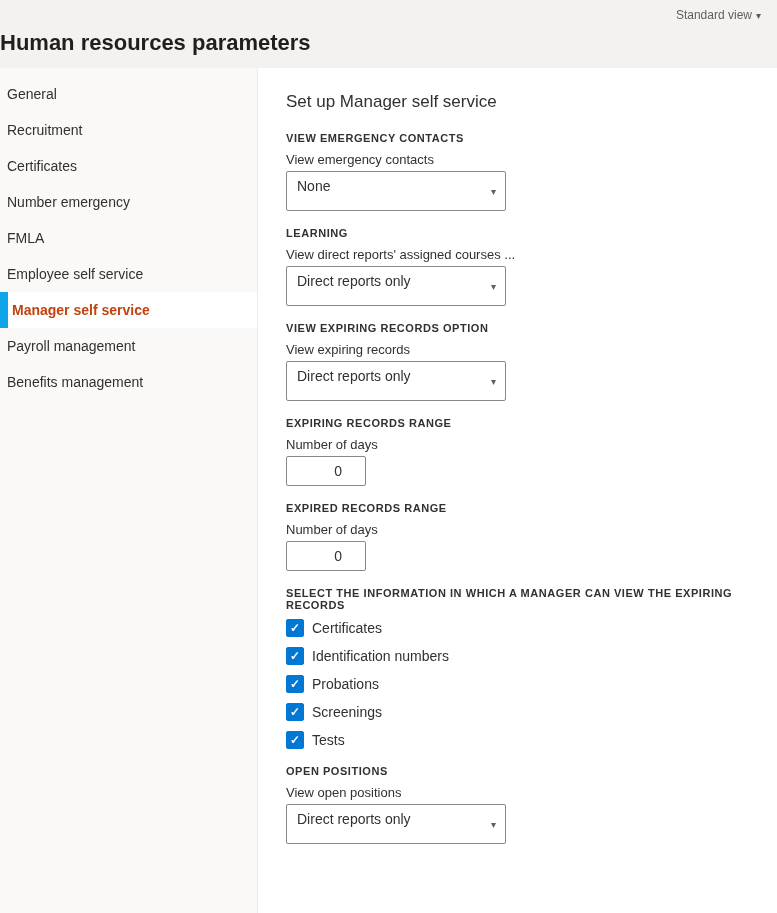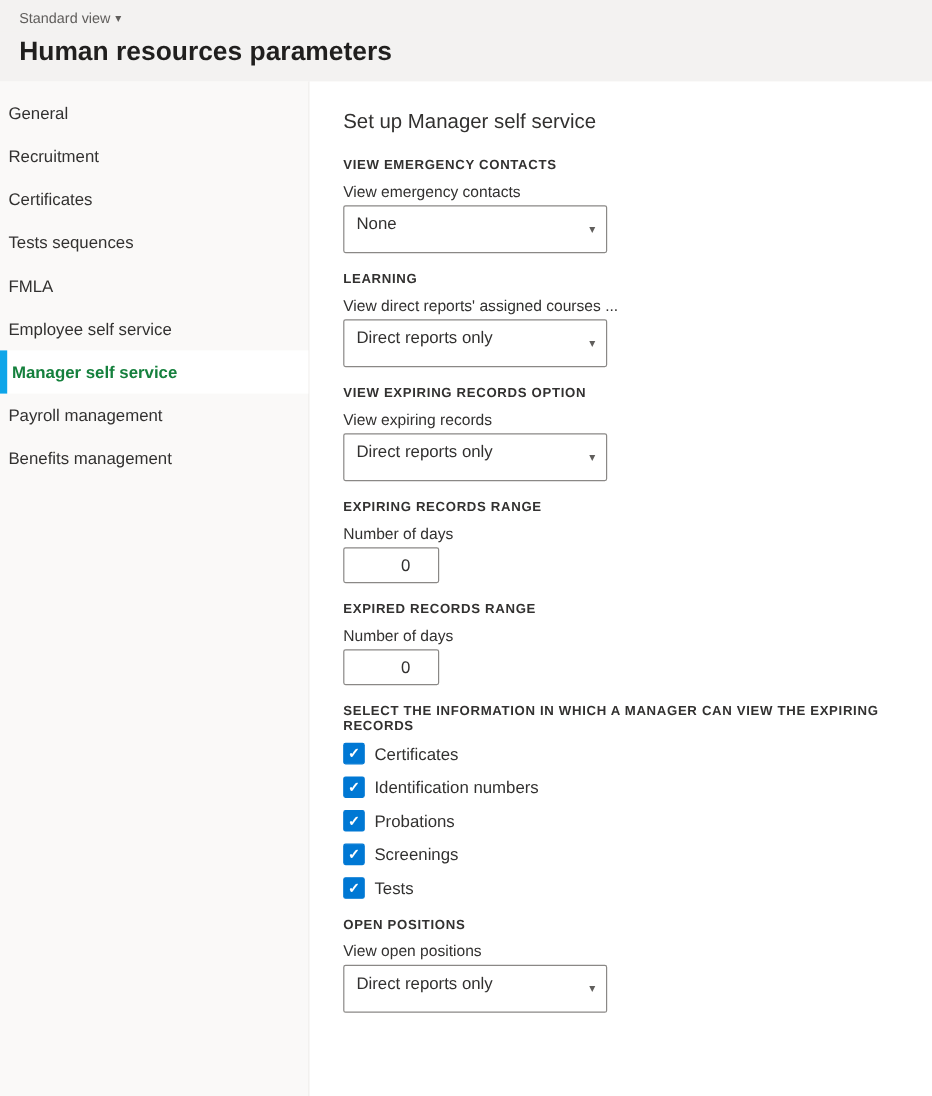--- a/index.html
+++ b/index.html
@@ -13,27 +13,28 @@
     }
 
     .top-bar {
       background: #f3f2f1;
       padding: 8px 16px 4px;
       font-size: 12px;
       color: #605e5c;
       display: flex;
       align-items: center;
       gap: 4px;
+      justify-content: flex-end;
     }
     .top-bar-chevron {
       font-size: 10px;
       color: #605e5c;
     }
     .page-title {
-      padding: 4px 16px 12px;
+      padding: 4px 0 12px;
       font-size: 22px;
       font-weight: 600;
       color: #201f1e;
       background: #f3f2f1;
     }
 
     .main-layout {
       display: flex;
       background: #ffffff;
       min-height: 860px;
@@ -49,23 +50,23 @@
     }
     .sidebar-item {
       padding: 10px 4px;
       font-size: 14px;
       color: #323130;
       cursor: pointer;
       display: block;
       border-left: 3px solid transparent;
     }
     .sidebar-item.active {
-      border-left: 6px solid #0ea5e9;
+      border-left: 8px solid #0ea5e9;
       font-weight: 600;
-      color: #15803d;
+      color: #c2410c;
       background: #ffffff;
     }
 
     
     .content {
       flex: 1;
       padding: 24px 28px;
       background: #ffffff;
       overflow-y: auto;
     }
@@ -187,21 +188,21 @@
 </div>
 
 <div class="page-title">Human resources parameters</div>
 
 <div class="main-layout">
 
   <nav class="sidebar">
     <a class="sidebar-item">General</a>
     <a class="sidebar-item">Recruitment</a>
     <a class="sidebar-item">Certificates</a>
-    <a class="sidebar-item">Tests sequences</a>
+    <a class="sidebar-item">Number emergency</a>
     <a class="sidebar-item">FMLA</a>
     <a class="sidebar-item">Employee self service</a>
     <a class="sidebar-item active">Manager self service</a>
     <a class="sidebar-item">Payroll management</a>
     <a class="sidebar-item">Benefits management</a>
   </nav>
 
   <div class="content">
 
     <div class="section-title">Set up Manager self service</div>

